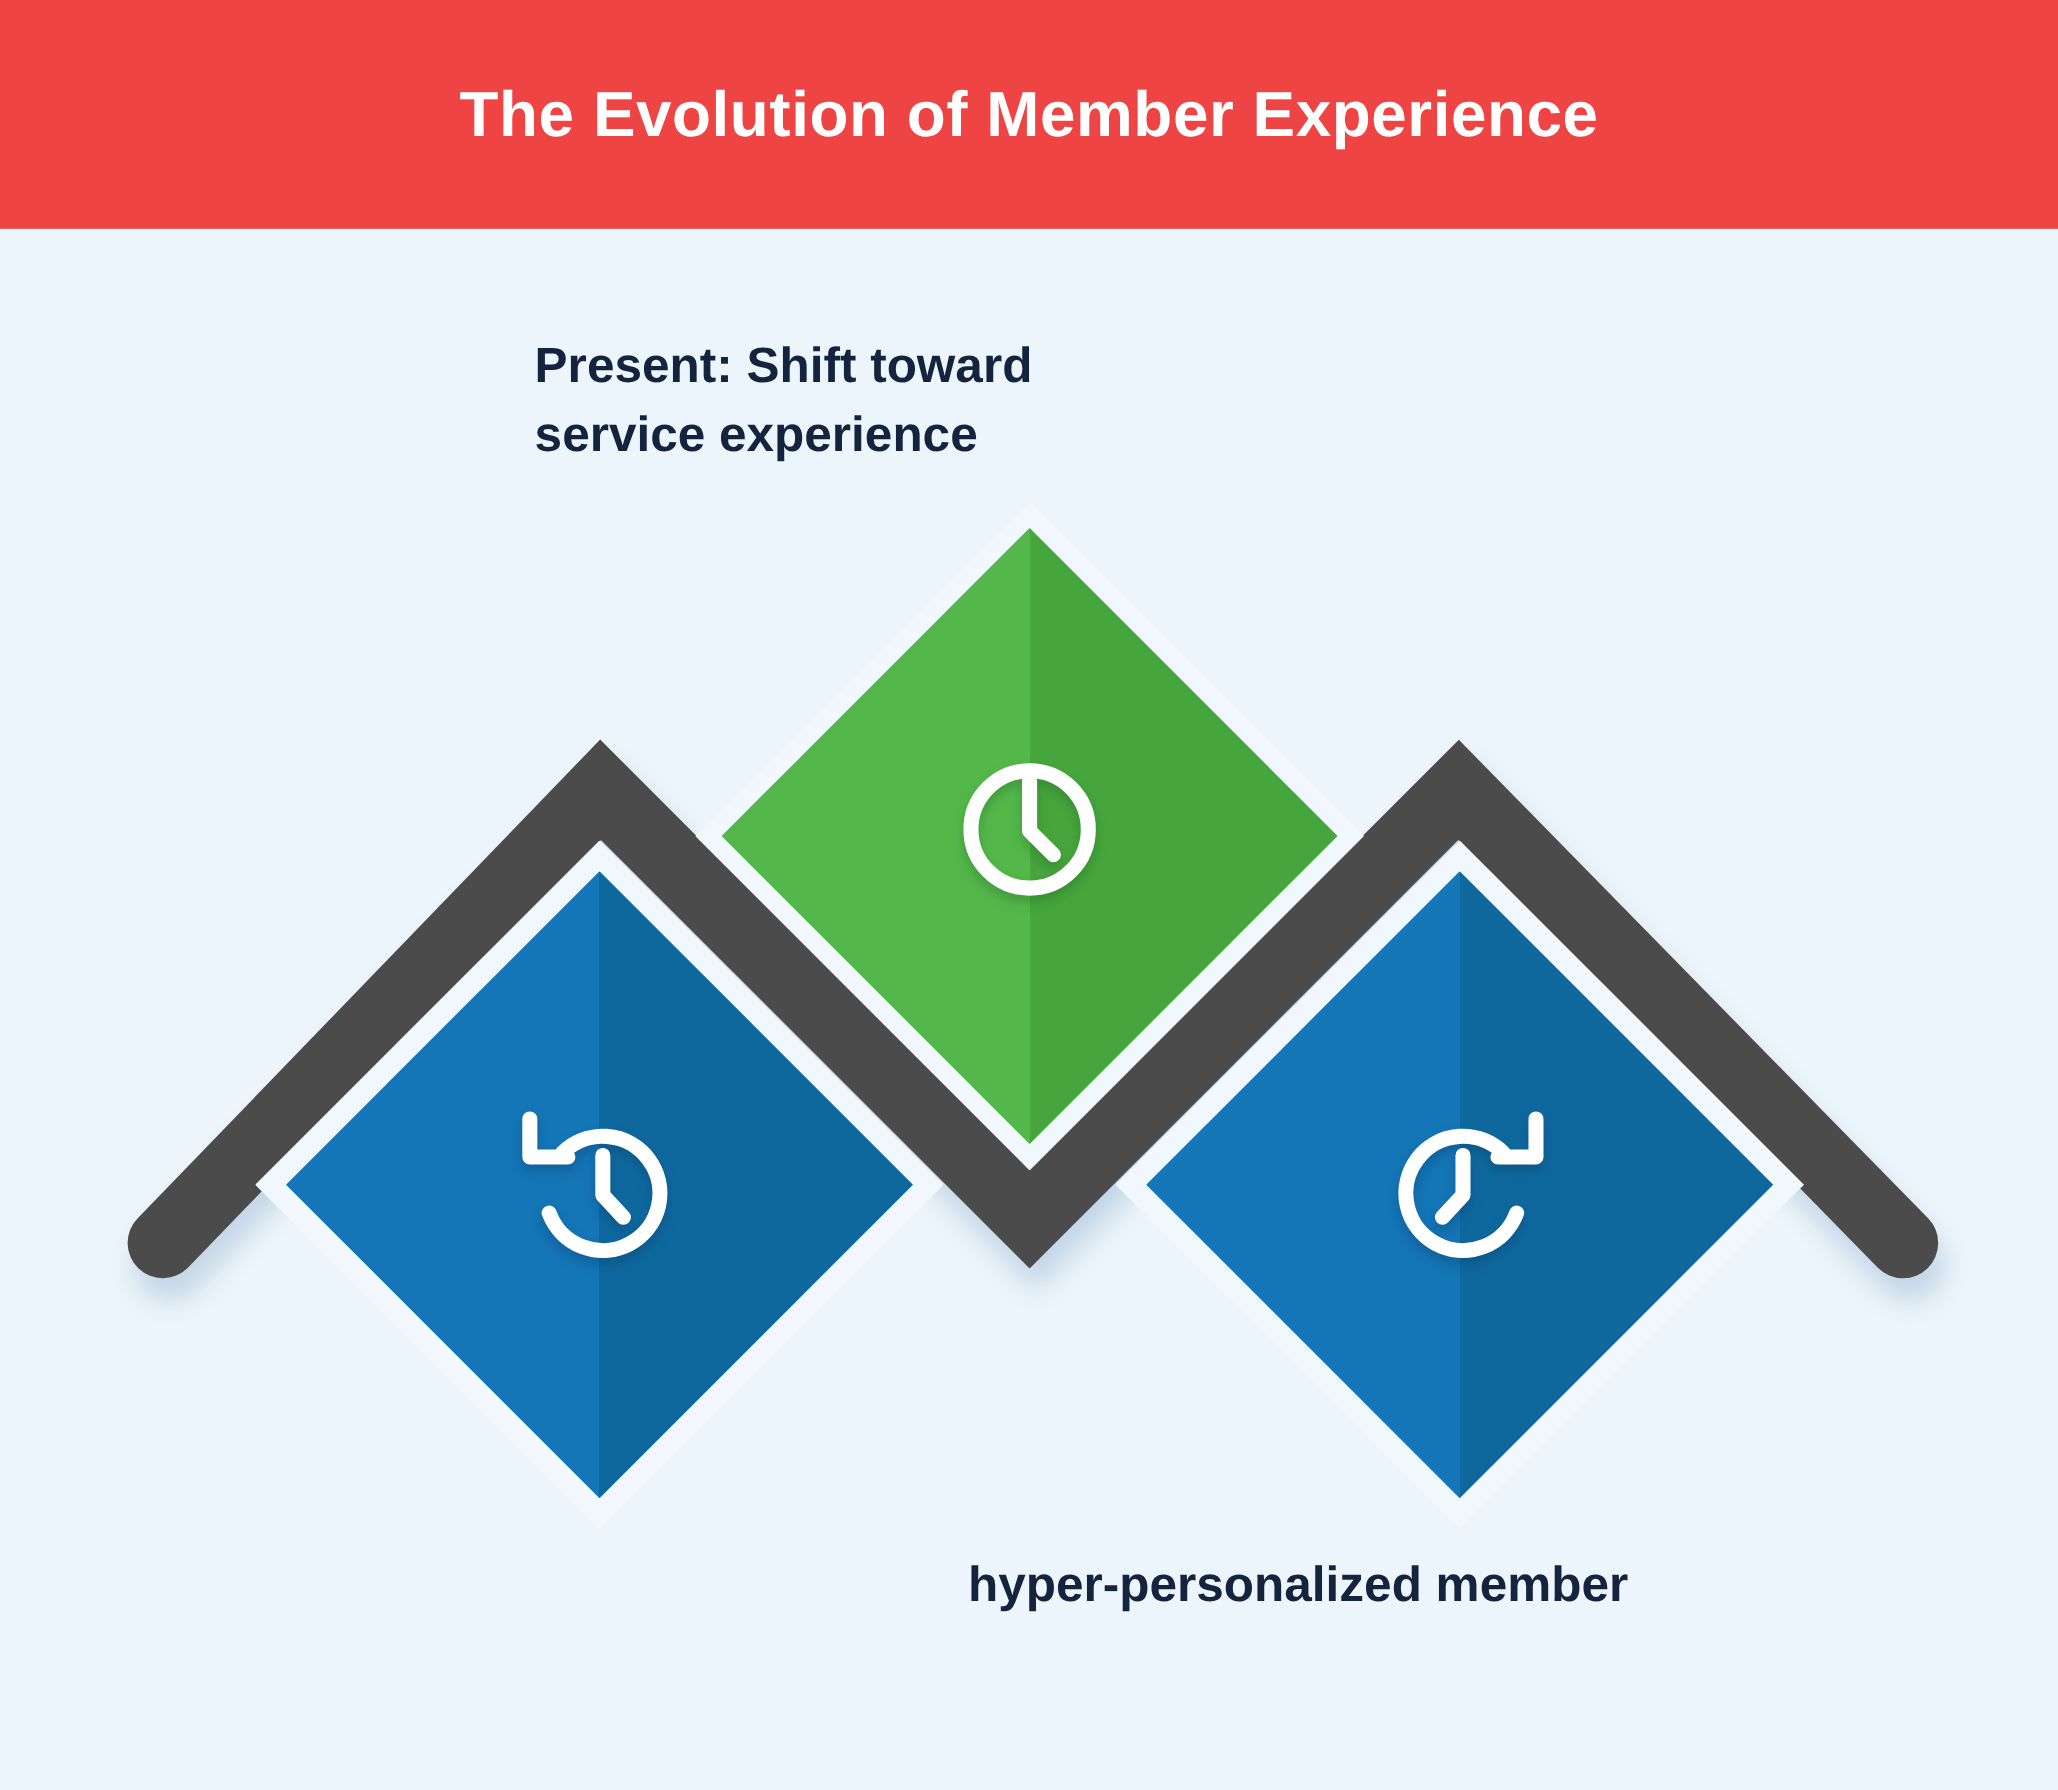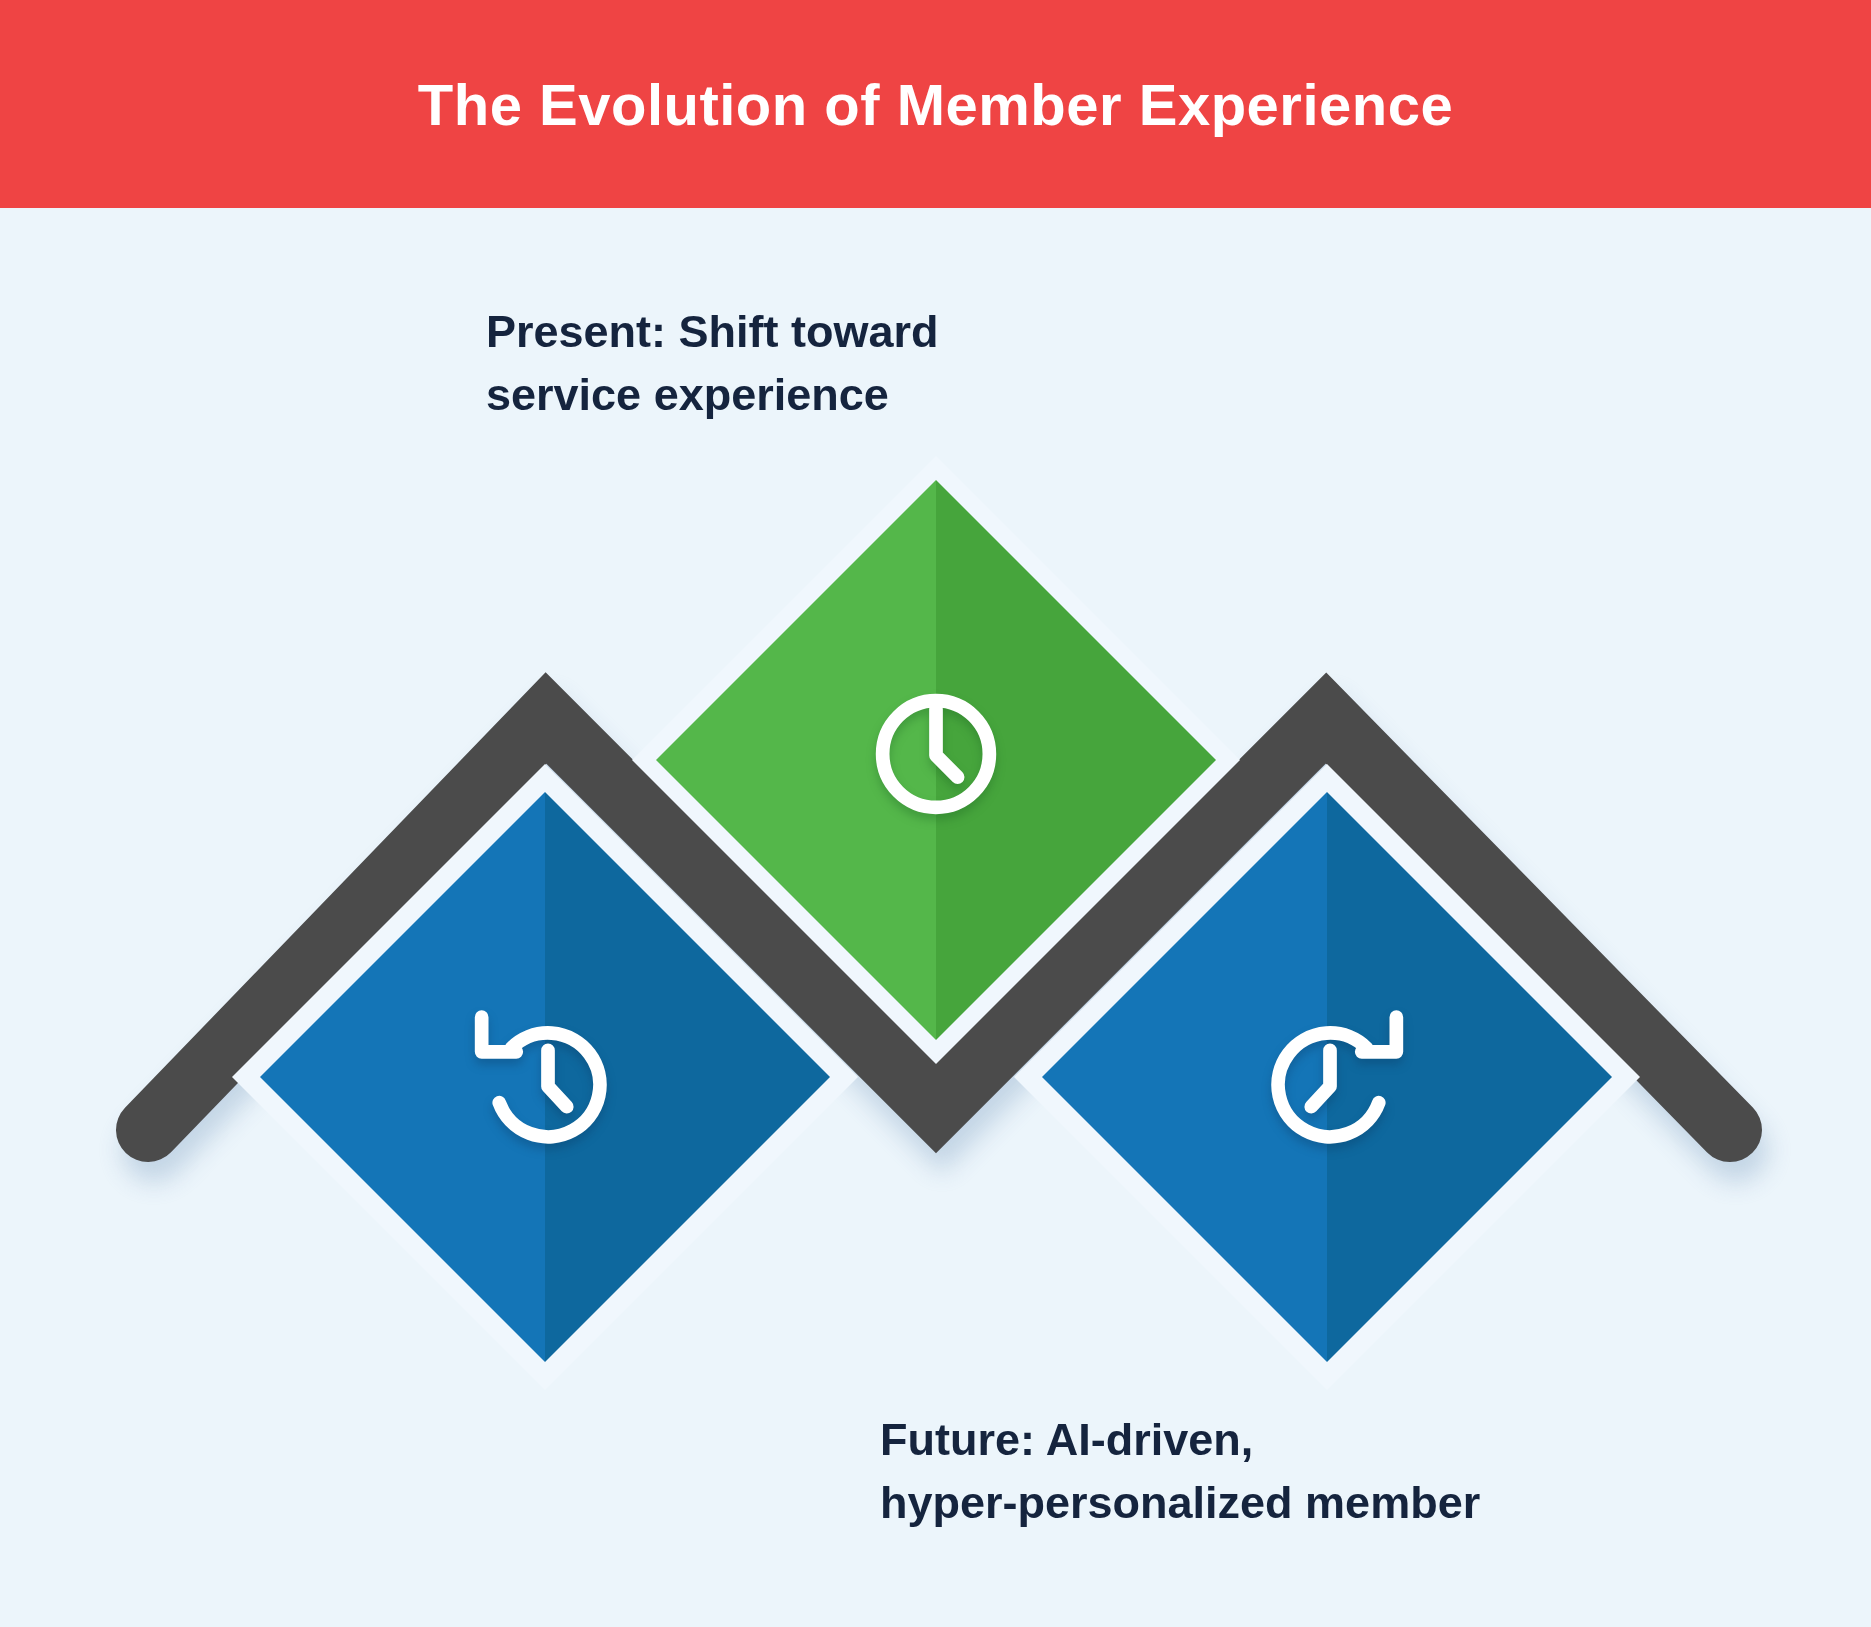--- a/index.html
+++ b/index.html
@@ -114,17 +114,16 @@
   <div class="stage-icon icon-future">
     <svg viewBox="0 0 104 104">
       <path d="M 77.5 26.5 A 36 36 0 1 0 85.8 64.3"></path>
       <path d="M 98 5 L 98 29 L 74 29"></path>
       <path d="M 52 28 L 52 53 L 39 67"></path>
     </svg>
   </div>
 
 
   <div class="caption caption-future">
-    <div>Future: AI-driven,</div>
     <div>hyper-personalized member</div>
   </div>
 
 </div>
 
 </body></html>

